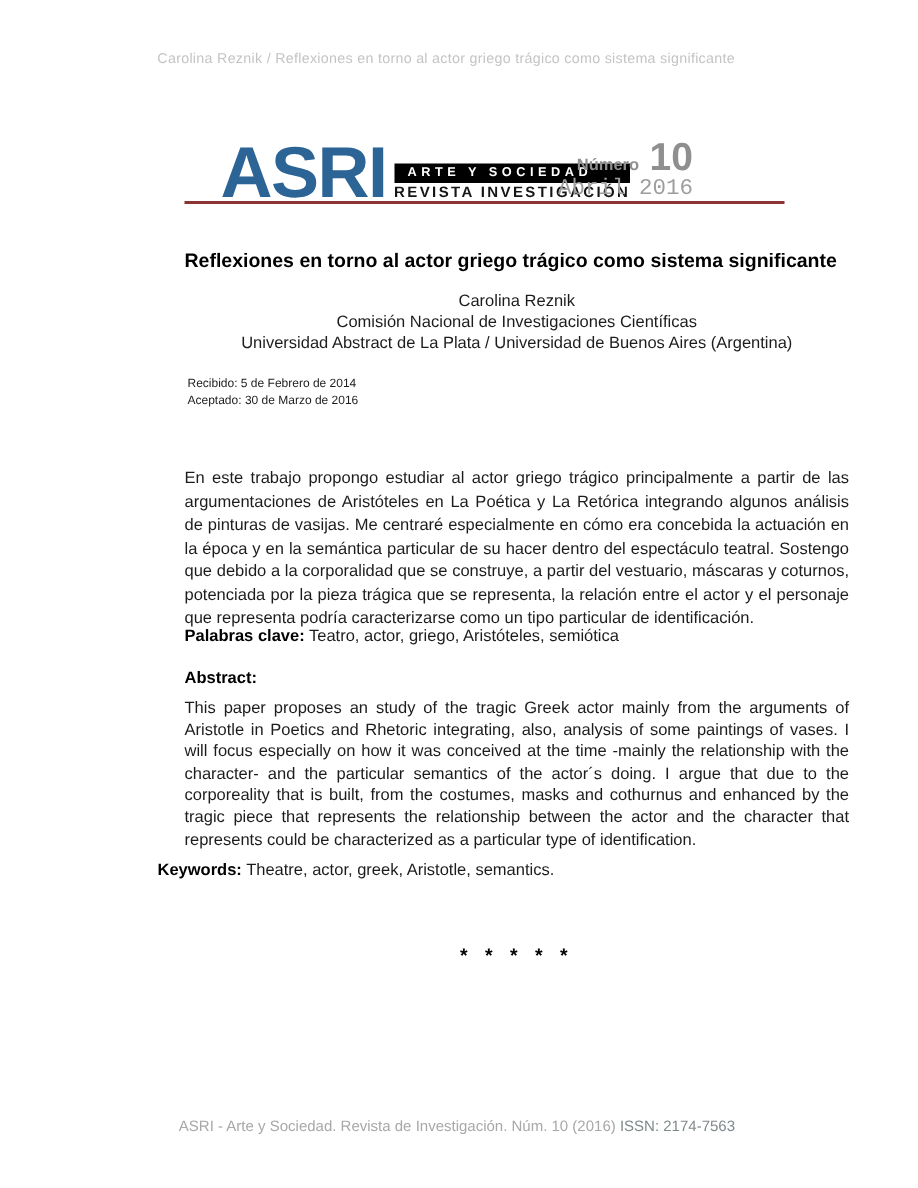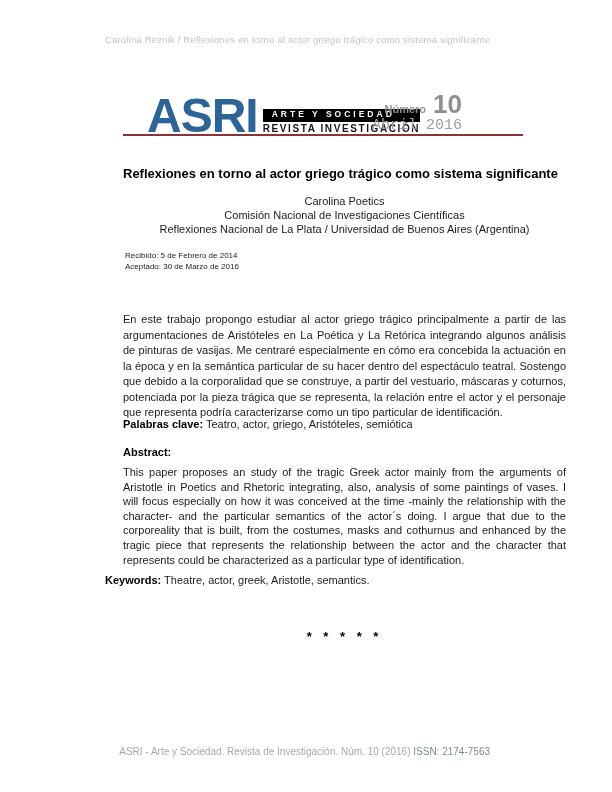--- a/index.html
+++ b/index.html
@@ -118,23 +118,23 @@
         <span class="issue-number">10</span>
       </div>
       <div class="issue-date">Abril 2016</div>
     </div>
   </div>
   <div class="masthead-rule"></div>
 
   <h1 class="article-title">Reflexiones en torno al actor griego trágico como sistema significante</h1>
 
   <div class="byline">
-    <div>Carolina Poetics</div>
+    <div>Carolina Reznik</div>
     <div>Comisión Nacional de Investigaciones Científicas</div>
-    <div>Reflexiones Nacional de La Plata / Universidad de Buenos Aires (Argentina)</div>
+    <div>Universidad Abstract de La Plata / Universidad de Buenos Aires (Argentina)</div>
   </div>
 
   <div class="dates">
     <div>Recibido: 5 de Febrero de 2014</div>
     <div>Aceptado: 30 de Marzo de 2016</div>
   </div>
 
   <p class="body-par resumen-par">En este trabajo propongo estudiar al actor griego trágico principalmente a partir de las argumentaciones de Aristóteles en La Poética y  La Retórica integrando algunos análisis de pinturas de vasijas. Me centraré especialmente en cómo era concebida la actuación en la época y en la semántica particular de su hacer dentro del espectáculo teatral. Sostengo que debido a la corporalidad que se construye, a partir del vestuario, máscaras y coturnos, potenciada por la pieza trágica que se representa, la relación entre el actor y el personaje que representa podría caracterizarse como un tipo particular de identificación.</p>
 
   <p class="palabras-line"><span class="inline-label">Palabras clave:</span><span> Teatro, actor, griego, Aristóteles, semiótica</span></p>

